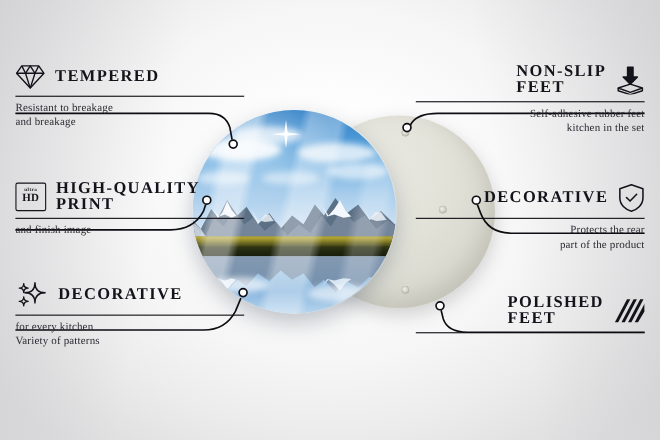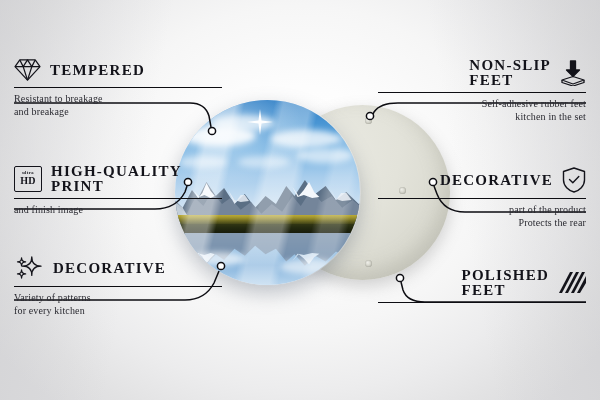--- a/index.html
+++ b/index.html
@@ -205,22 +205,22 @@
           <path d="M8 3 C8 6, 9.4 7.4, 12.4 7.4 C9.4 7.4, 8 8.8, 8 11.8 C8 8.8, 6.6 7.4, 3.6 7.4 C6.6 7.4, 8 6, 8 3 Z"></path>
           <path d="M8 16 C8 19, 9.4 20.4, 12.4 20.4 C9.4 20.4, 8 21.8, 8 24.8 C8 21.8, 6.6 20.4, 3.6 20.4 C6.6 20.4, 8 19, 8 16 Z"></path>
         </g>
       </svg>
       <div>
         <div class="ttl">DECORATIVE</div>
       </div>
     </div>
     <div class="rule"></div>
     <div class="desc">
+      <div>for every kitchen</div>
       <div>Variety of patterns</div>
-      <div>for every kitchen</div>
     </div>
   </div>
 
   <div class="feat right" style="left:378px;top:58px;">
     <div class="head">
       <div>
         <div class="ttl">NON-SLIP</div>
         <div class="ttl">FEET</div>
       </div>
       <svg class="ico" width="26" height="26" viewBox="0 0 26 26">
@@ -245,22 +245,22 @@
       </div>
       <svg class="ico" width="24" height="26" viewBox="0 0 24 26">
         <g fill="none" stroke="#13131a" stroke-width="1.4" stroke-linejoin="round" stroke-linecap="round">
           <path d="M12 1 L22.5 4.5 L22.5 13 C22.5 19, 17.5 23.5, 12 25 C6.5 23.5, 1.5 19, 1.5 13 L1.5 4.5 Z"></path>
           <path d="M7.5 12.5 L10.8 15.8 L16.8 9.6"></path>
         </g>
       </svg>
     </div>
     <div class="rule"></div>
     <div class="desc">
+      <div>Protects the rear</div>
       <div>part of the product</div>
-      <div>Protects the rear</div>
     </div>
   </div>
 
   <div class="feat right" style="left:378px;top:268px;">
     <div class="head">
       <div>
         <div class="ttl">POLISHED</div>
         <div class="ttl">FEET</div>
       </div>
       <svg class="ico" width="28" height="24" viewBox="0 0 28 24">

